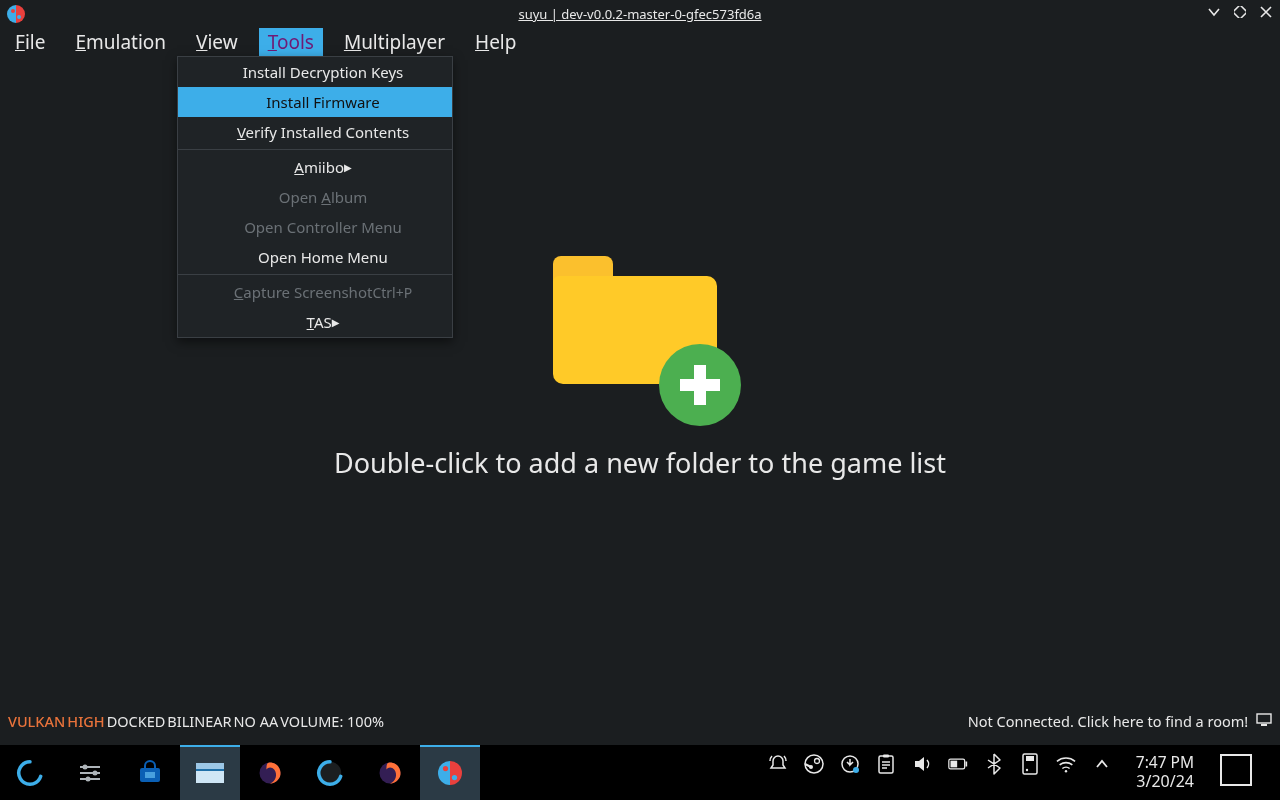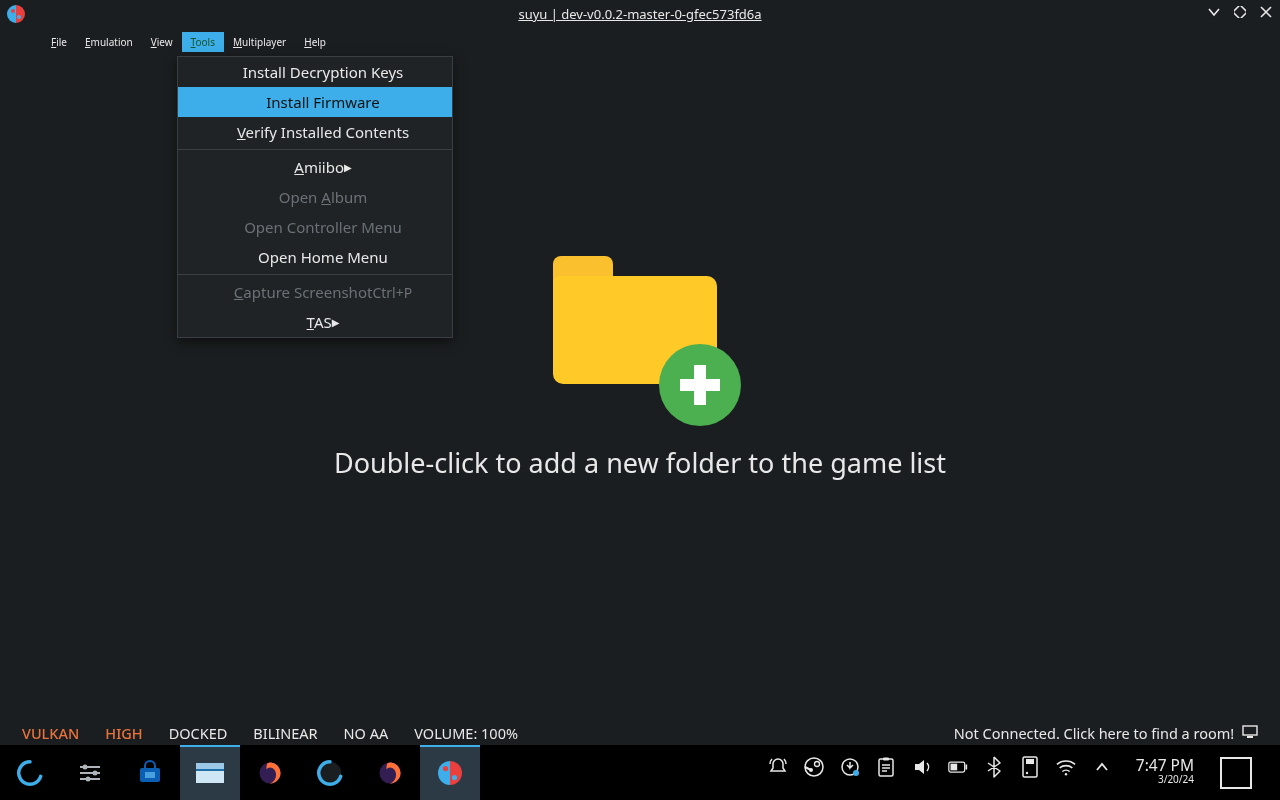--- a/index.html
+++ b/index.html
@@ -3,54 +3,54 @@
 <meta charset="utf-8">
 <style>
   * { margin: 0; padding: 0; box-sizing: border-box; font-family: "Noto Sans", "Segoe UI", sans-serif; }
   html, body { width: 1280px; height: 800px; overflow: hidden; background:#1b1e20; color:#e8e8e8; }
   .window { width:1280px; height:745px; background:#1b1e20; position:relative; }
   .titlebar { height:28px; background:#1b1e20; display:flex; align-items:center; position:relative; }
   .titlebar .app-icon { width:20px; height:20px; margin-left:6px; }
   .title-text { position:absolute; left:50%; transform:translateX(-50%); font-size:13px; color:#e8e8e8; white-space:nowrap;text-decoration:underline; }
   .win-controls { position:absolute; right:4px; top:2px; display:flex; gap:6px; }
   .win-controls span { width:20px; height:20px; display:inline-flex; align-items:center; justify-content:center; color:#e8e8e8; font-size:13px; }
-  .menubar { height:28px; display:flex; align-items:center; padding:0 6px; gap:0; font-size:10px;margin-left:36px; }
+  .menubar { height:28px; display:flex; align-items:center; padding:0 6px; gap:12px; font-size:19px; }
   .menubar .menu-item { padding:3px 9px; cursor:default; }
-  .menubar .menu-item.active { background:#3daee9; color:#14532d; }
+  .menubar .menu-item.active { background:#3daee9; color:#701a75; }
   .mnemonic { text-decoration: underline; }
   .dropdown { position:absolute; left:177px; top:56px; width:276px; background:#1f2326; border:1px solid #3a3f44; font-size:15px; box-shadow:0 4px 10px rgba(0,0,0,.5); }
   .dropdown .dd-item { padding:5px 14px 5px 30px; display:flex; justify-content:center; align-items:center; color:#e8e8e8; }
   .dropdown .dd-item.highlight { background:#3daee9; color:#111; }
   .dropdown .dd-item.disabled { color:#6b7176; }
   .dropdown .dd-sep { height:1px; background:#3a3f44; margin:2px 0; }
   .dd-sub-arrow { font-size:10px; color:inherit; }
   .dd-shortcut { font-size:14px; color:inherit; }
   .main-area { position:absolute; top:56px; left:0; right:0; bottom:24px; display:flex; align-items:center; justify-content:center; flex-direction:column; }
   .folder-illustration { position:relative; width:174px; height:156px; margin-top:-40px; }
   .folder-back { position:absolute; left:0; top:0; width:60px; height:40px; background:#fbc02d; border-radius:8px 8px 0 0; }
   .folder-body { position:absolute; left:0; top:20px; width:164px; height:108px; background:#ffca28; border-radius:6px 10px 10px 10px; }
   .plus-badge { position:absolute; right:-14px; bottom:-14px; width:82px; height:82px; background:#4caf50; border-radius:50%; display:flex; align-items:center; justify-content:center; }
   .plus-badge::before, .plus-badge::after { content:""; position:absolute; background:#fff; }
   .plus-badge::before { width:40px; height:12px; }
   .plus-badge::after { width:12px; height:40px; }
   .main-text { margin-top:32px; font-size:27px; color:#e8e8e8; }
-  .statusbar { position:absolute; bottom:0; left:0; right:0; height:24px; display:flex; align-items:center; padding:0 22px; font-size:14.5px; gap:26px; }
+  .statusbar { position:absolute; bottom:12px; left:0; right:0; height:24px; display:flex; align-items:center; padding:0 8px; font-size:14.5px; gap:2px; }
   .statusbar .st-vulkan { color:#e9733b; font-weight:500; }
   .statusbar .st-high { color:#e9733b; font-weight:500; }
   .statusbar .spacer { flex:1; }
   .statusbar .st-right { color:#e8e8e8; }
   .room-icon { display:inline-flex; width:16px; height:14px; margin-left:4px; }
   .taskbar { position:absolute; bottom:0; left:0; width:1280px; height:55px; background:#000; display:flex; align-items:center; }
   .task-left { display:flex; align-items:flex-end; gap:0; height:100%; }
   .task-btn { width:60px; height:55px; display:flex; align-items:center; justify-content:center; }
   .task-btn.running { background:#2b3a45; box-shadow: inset 0 2px 0 #3daee9; }
   .tray { margin-left:auto; display:flex; align-items:flex-start; gap:16px; padding-right:28px; }
   .tray-icon { width:20px; height:20px; display:flex; align-items:center; justify-content:center; color:#e8e8e8; }
   .clock { color:#e8e8e8; text-align:right; line-height:1.15; font-size:15.5px; margin-left:8px; }
-  .clock .date { font-size:10px; }
+  .clock .date { font-size:16px; }
   .show-desktop { width:32px; height:32px; border:2px solid #e8e8e8; margin-left:10px; }
   svg { display:block; }
 </style>
 </head>
 <body>
 
 <div class="window">
 
   <div class="titlebar">
     <span class="app-icon">

